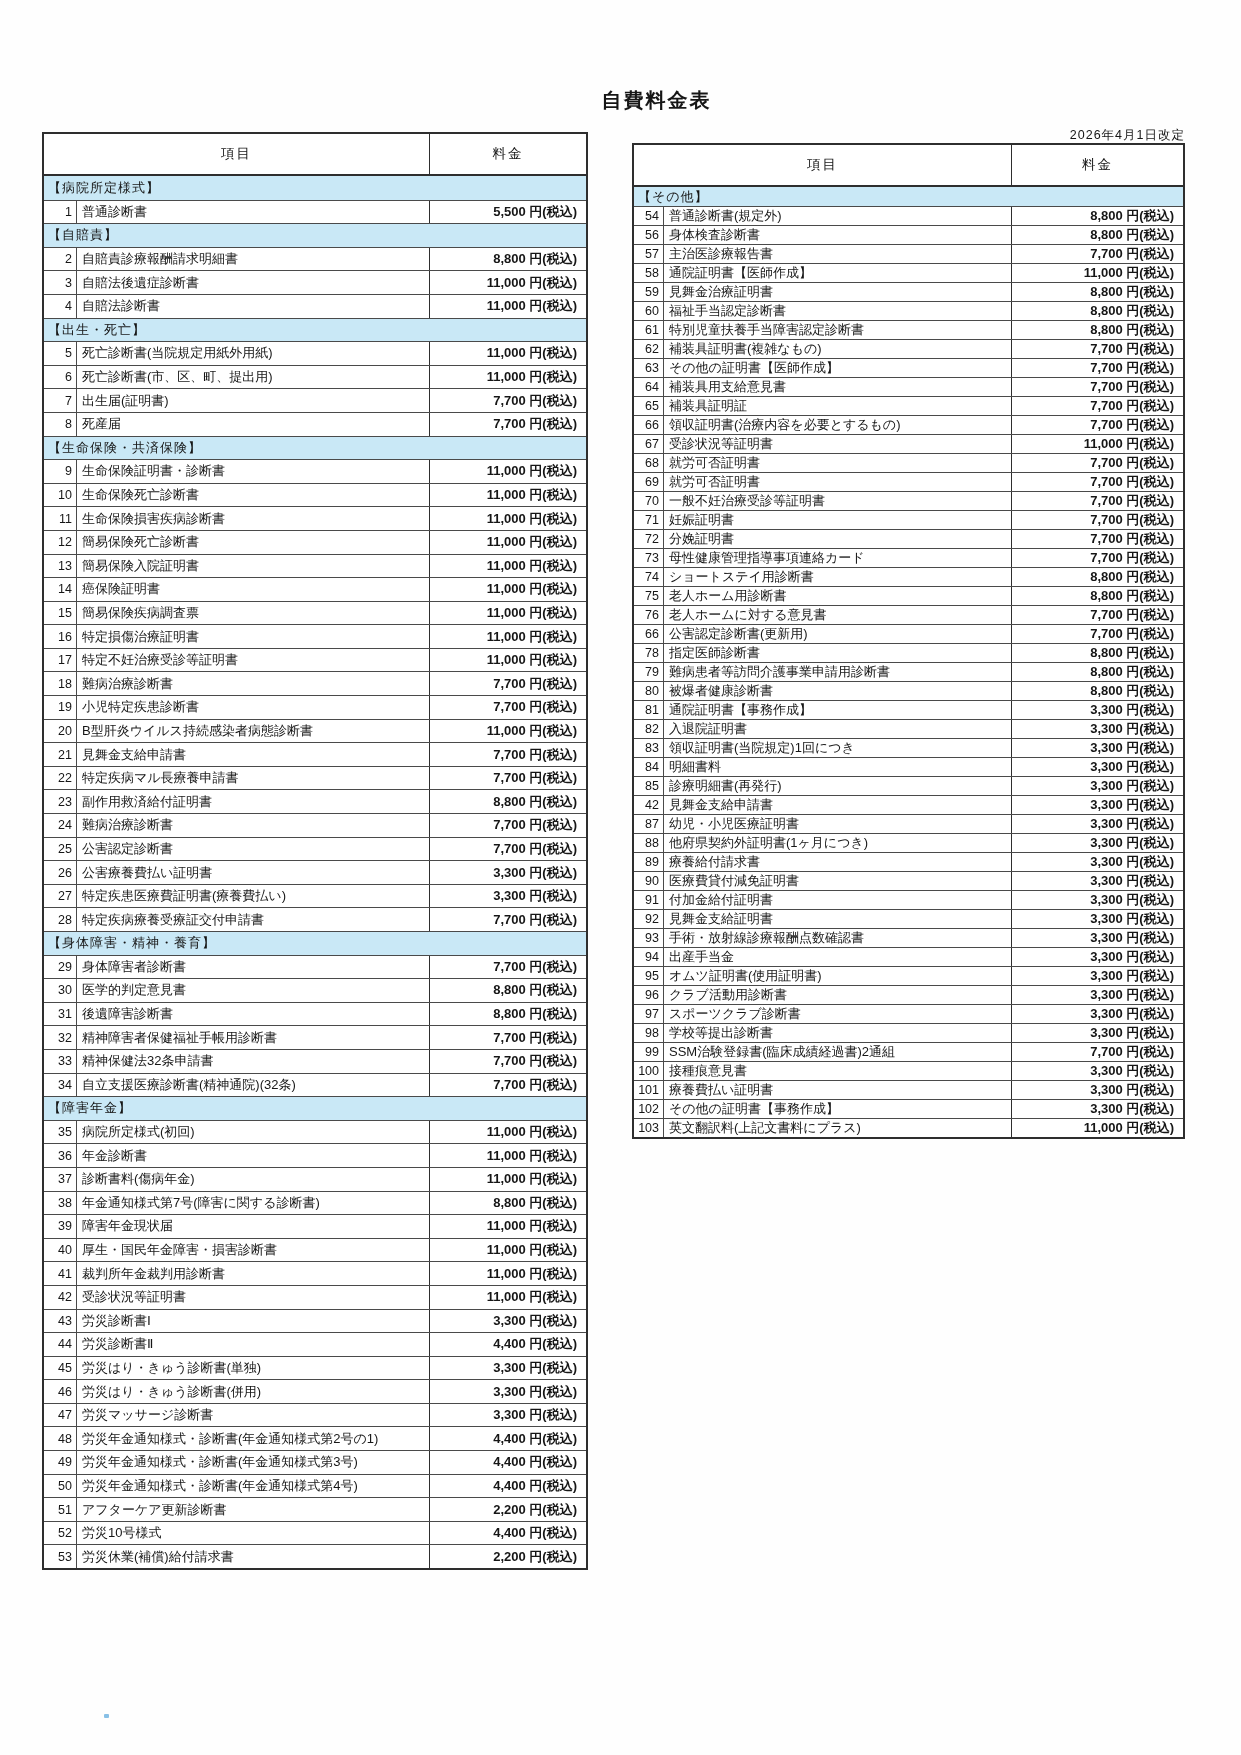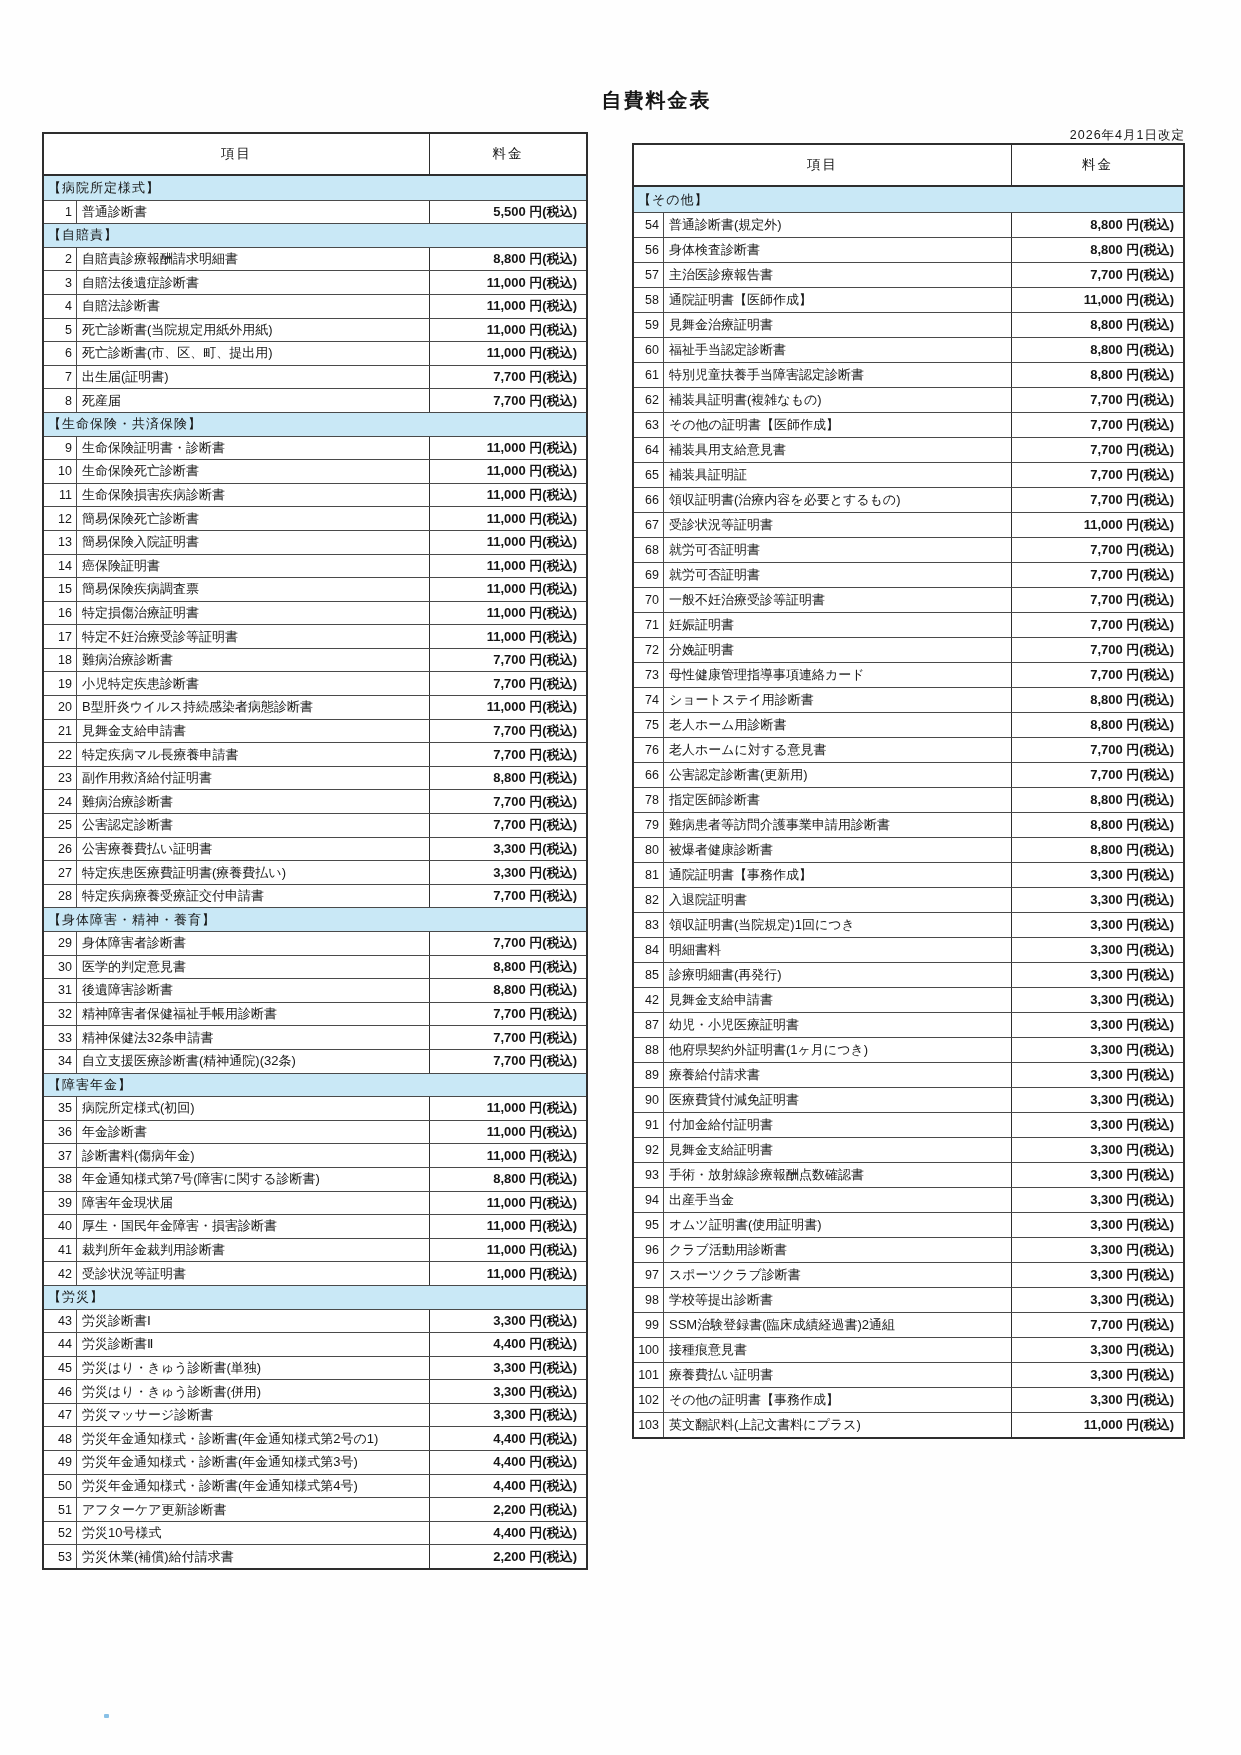--- a/index.html
+++ b/index.html
@@ -42,21 +42,21 @@
     font-size:13.5px;letter-spacing:2px;box-sizing:border-box;
   }
   .tbl-left .th-fee{width:156px;}
   .tbl-right .th-fee{width:171px;}
   .row{
     display:flex;box-sizing:border-box;
     border-top:1px solid #4a4a4a;
     align-items:stretch;
   }
   .tbl-left .row{height:23.6px;flex:0 0 23.6px;}
-  .tbl-right .row{height:25px;flex:0 0 23.2px;}
+  .tbl-right .row{height:19px;flex:0 0 23.2px;}
   .row:first-child{border-top:none;}
   .row .no{
     display:flex;align-items:center;justify-content:flex-end;
     padding-right:4px;font-size:12.5px;
     border-right:1px solid #4a4a4a;box-sizing:border-box;
   }
   .tbl-left .row .no{width:33px;}
   .tbl-right .row .no{width:30px;}
   .row .desc{
     flex:1;display:flex;align-items:center;
@@ -109,20 +109,21 @@
       <div class="row">
         <div class="no">3</div>
         <div class="desc">自賠法後遺症診断書</div>
         <div class="fee">11,000 円(税込)</div>
       </div>
       <div class="row">
         <div class="no">4</div>
         <div class="desc">自賠法診断書</div>
         <div class="fee">11,000 円(税込)</div>
       </div>
+      <div class="row section">【出生・死亡】</div>
       <div class="row">
         <div class="no">5</div>
         <div class="desc">死亡診断書(当院規定用紙外用紙)</div>
         <div class="fee">11,000 円(税込)</div>
       </div>
       <div class="row">
         <div class="no">6</div>
         <div class="desc">死亡診断書(市、区、町、提出用)</div>
         <div class="fee">11,000 円(税込)</div>
       </div>
@@ -302,21 +303,20 @@
       <div class="row">
         <div class="no">41</div>
         <div class="desc">裁判所年金裁判用診断書</div>
         <div class="fee">11,000 円(税込)</div>
       </div>
       <div class="row">
         <div class="no">42</div>
         <div class="desc">受診状況等証明書</div>
         <div class="fee">11,000 円(税込)</div>
       </div>
-      <div class="row section">【労災】</div>
       <div class="row">
         <div class="no">43</div>
         <div class="desc">労災診断書Ⅰ</div>
         <div class="fee">3,300 円(税込)</div>
       </div>
       <div class="row">
         <div class="no">44</div>
         <div class="desc">労災診断書Ⅱ</div>
         <div class="fee">4,400 円(税込)</div>
       </div>

